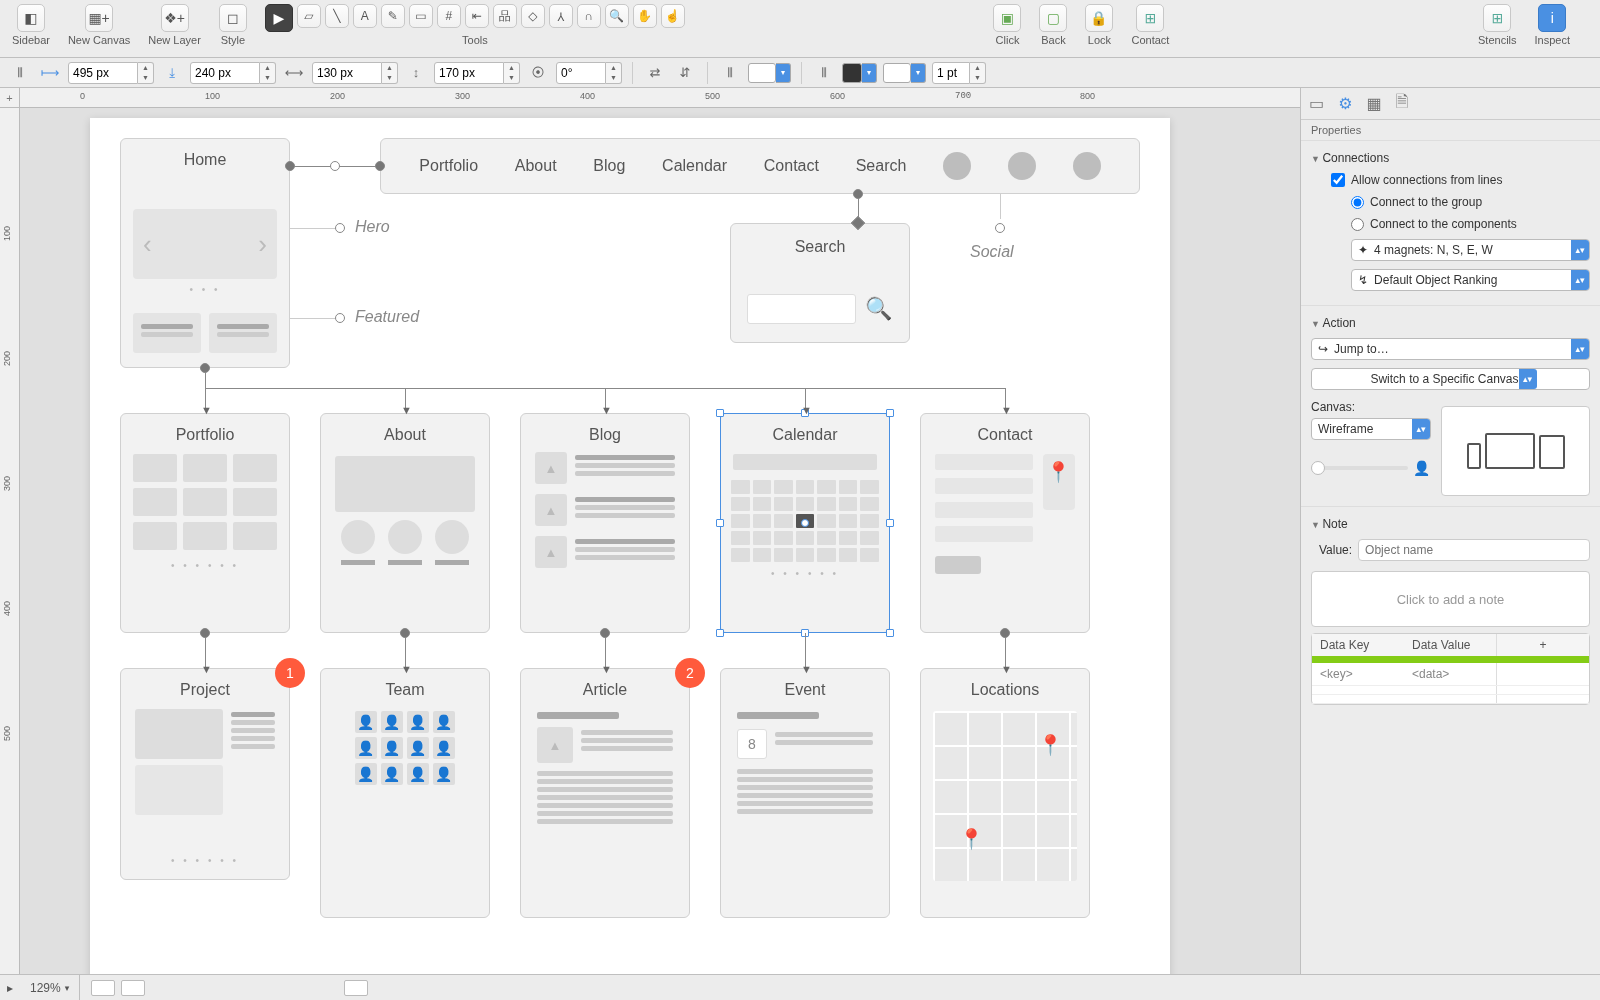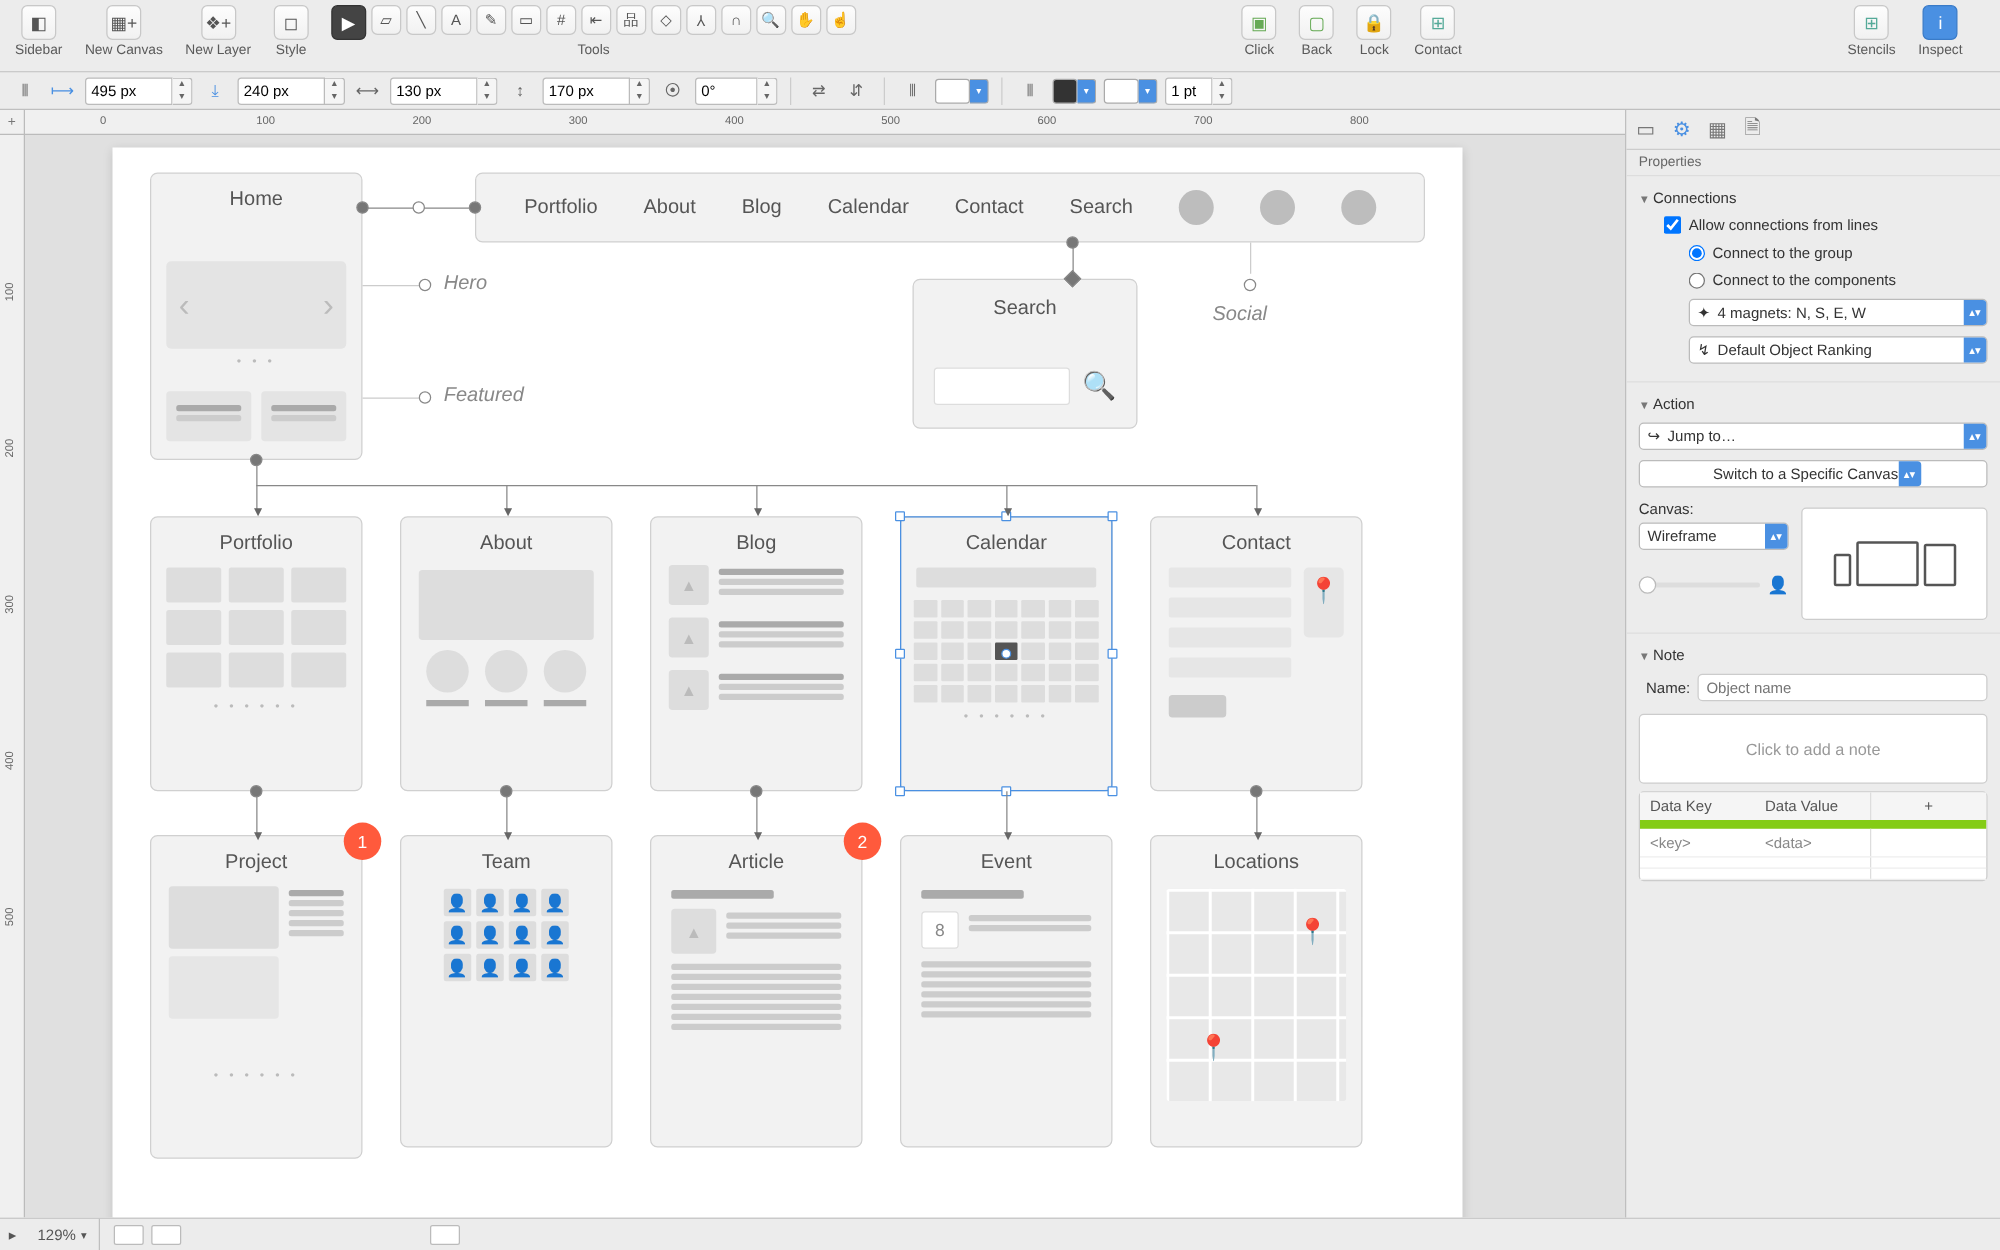--- a/index.html
+++ b/index.html
@@ -252,21 +252,21 @@
   <div class="canvas-area">
     <div class="ruler-corner">+</div>
     <div class="ruler-h">
       <span style="left:60px;">0</span>
       <span style="left:185px;">100</span>
       <span style="left:310px;">200</span>
       <span style="left:435px;">300</span>
       <span style="left:560px;">400</span>
       <span style="left:685px;">500</span>
       <span style="left:810px;">600</span>
-      <span style="left:935px;">700</span>
+      <span style="left:935px;font-family:Liberation Mono, monospace;">700</span>
       <span style="left:1060px;">800</span>
     </div>
     <div class="ruler-v">
       <span style="top:118px;">100</span>
       <span style="top:243px;">200</span>
       <span style="top:368px;">300</span>
       <span style="top:493px;">400</span>
       <span style="top:618px;">500</span>
     </div>
     <div class="canvas-scroll">
@@ -470,21 +470,21 @@
         <div class="wf-connector" style="left:115px; top:515px; width:1px; height:35px;"></div>
           <div class="wf-node fill" style="left:115px; top:515px;"></div>
         <div class="wf-connector" style="left:315px; top:515px; width:1px; height:35px;"></div>
           <div class="wf-node fill" style="left:315px; top:515px;"></div>
         <div class="wf-connector" style="left:515px; top:515px; width:1px; height:35px;"></div>
           <div class="wf-node fill" style="left:515px; top:515px;"></div>
         <div class="wf-connector" style="left:715px; top:515px; width:1px; height:35px;"></div>
         <div class="wf-connector" style="left:915px; top:515px; width:1px; height:35px;"></div>
           <div class="wf-node fill" style="left:915px; top:515px;"></div>
 
-        <div class="wf" style="left:30px; top:550px; width:170px; height:259px;">
+        <div class="wf" style="left:30px; top:550px; width:170px; height:212px;">
           <div class="wf-title">Project</div>
           <div style="padding:10px 14px; display:flex; gap:8px;">
             <div style="flex:2;">
               <div style="height:50px;background:#ddd;border-radius:3px;margin-bottom:6px;"></div>
               <div style="height:50px;background:#e6e6e6;border-radius:3px;"></div>
             </div>
             <div style="flex:1;">
               <div class="mini-line" style="background:#aaa;"></div>
                 <div class="mini-line"></div>
                 <div class="mini-line"></div>
@@ -655,21 +655,21 @@
             <div style="width:50px;height:36px;border:2px solid #555;border-radius:2px;"></div>
             <div style="width:26px;height:34px;border:2px solid #555;border-radius:2px;"></div>
           </div>
         </div>
       </div>
     </div>
 
     <div class="insp-section" style="border-top:1px solid #ddd;">
       <div class="insp-title">Note</div>
       <div class="insp-row">
-        <span style="width:50px;text-align:right;">Name:</span>
+        <span style="width:50px;text-align:right;">Value:</span>
         <input class="insp-input" placeholder="Object name" style="">
       </div>
       <div style="border:1px solid #ccc;border-radius:4px;background:#fff;height:56px;margin-top:6px;display:flex;align-items:center;justify-content:center;color:#999;font-size:13px;">Click to add a note</div>
       <div class="insp-table">
         <div class="thead">
           <div>Data Key</div>
           <div>Data Value</div>
           <div class="addbtn">+</div>
         </div>
         <div class="trow">

